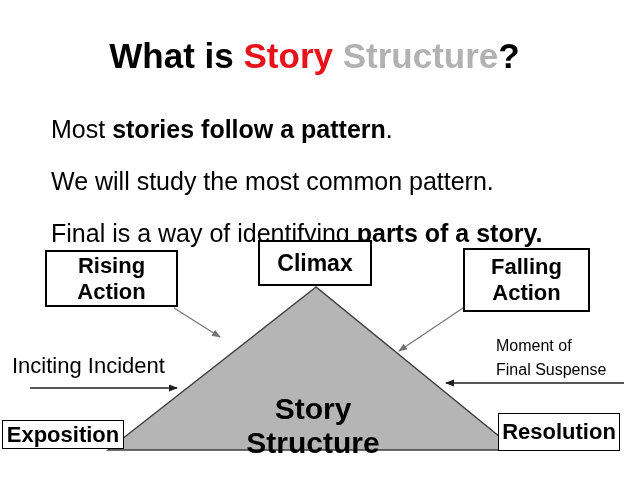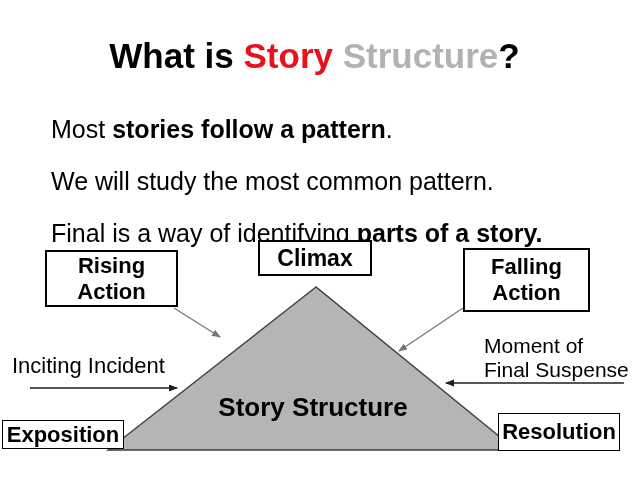--- a/index.html
+++ b/index.html
@@ -21,28 +21,28 @@
   .arrow-light{stroke:var(--arrow-light,#757575);stroke-width:1.2;}
   .mk-dark{fill:var(--arrow-dark,#1f1f1f);}
   .mk-mid{fill:var(--arrow-light,#757575);}
   .dbox{
     position:absolute;z-index:2;background:#fff;box-sizing:border-box;
     border:2px solid var(--box-border,#000);
     display:flex;flex-direction:column;align-items:center;justify-content:center;
     font-weight:bold;text-align:center;
   }
   .dbox-rising{left:45px;top:250px;width:133px;height:57px;font-size:22px;line-height:26px;}
-  .dbox-climax{left:258px;top:240px;width:114px;height:36px;font-size:23px;}
+  .dbox-climax{left:258px;top:240px;width:114px;height:46px;font-size:23px;}
   .dbox-falling{left:463px;top:248px;width:127px;height:64px;font-size:22px;line-height:26px;}
   .dbox-exposition{left:2px;top:420px;width:122px;height:29px;font-size:22px;border-width:1.5px;}
   .dbox-resolution{left:498px;top:413px;width:122px;height:38px;font-size:22px;border-width:1.5px;}
   .lbl{position:absolute;z-index:2;}
   .lbl-inciting{left:12px;top:353px;font-size:22px;}
-  .lbl-suspense{left:484px;top:334px;font-size:21px;line-height:24px;}
-  .lbl-triangle{left:213px;top:392px;width:200px;text-align:center;font-size:26px;font-weight:bold;}
+  .lbl-suspense{left:496px;top:334px;font-size:16px;line-height:24px;}
+  .lbl-triangle{left:213px;top:392px;width:200px;text-align:center;font-size:30px;font-weight:bold;}
 </style>
 </head>
 <body>
 
 <div class="slide">
 
   <h1 class="title"><span>What is </span><span class="red">Story</span><span class="gray"> Structure</span><span>?</span></h1>
 
   <div class="intro">
     <p><span>Most </span><b>stories follow a pattern</b><span>.</span></p>

